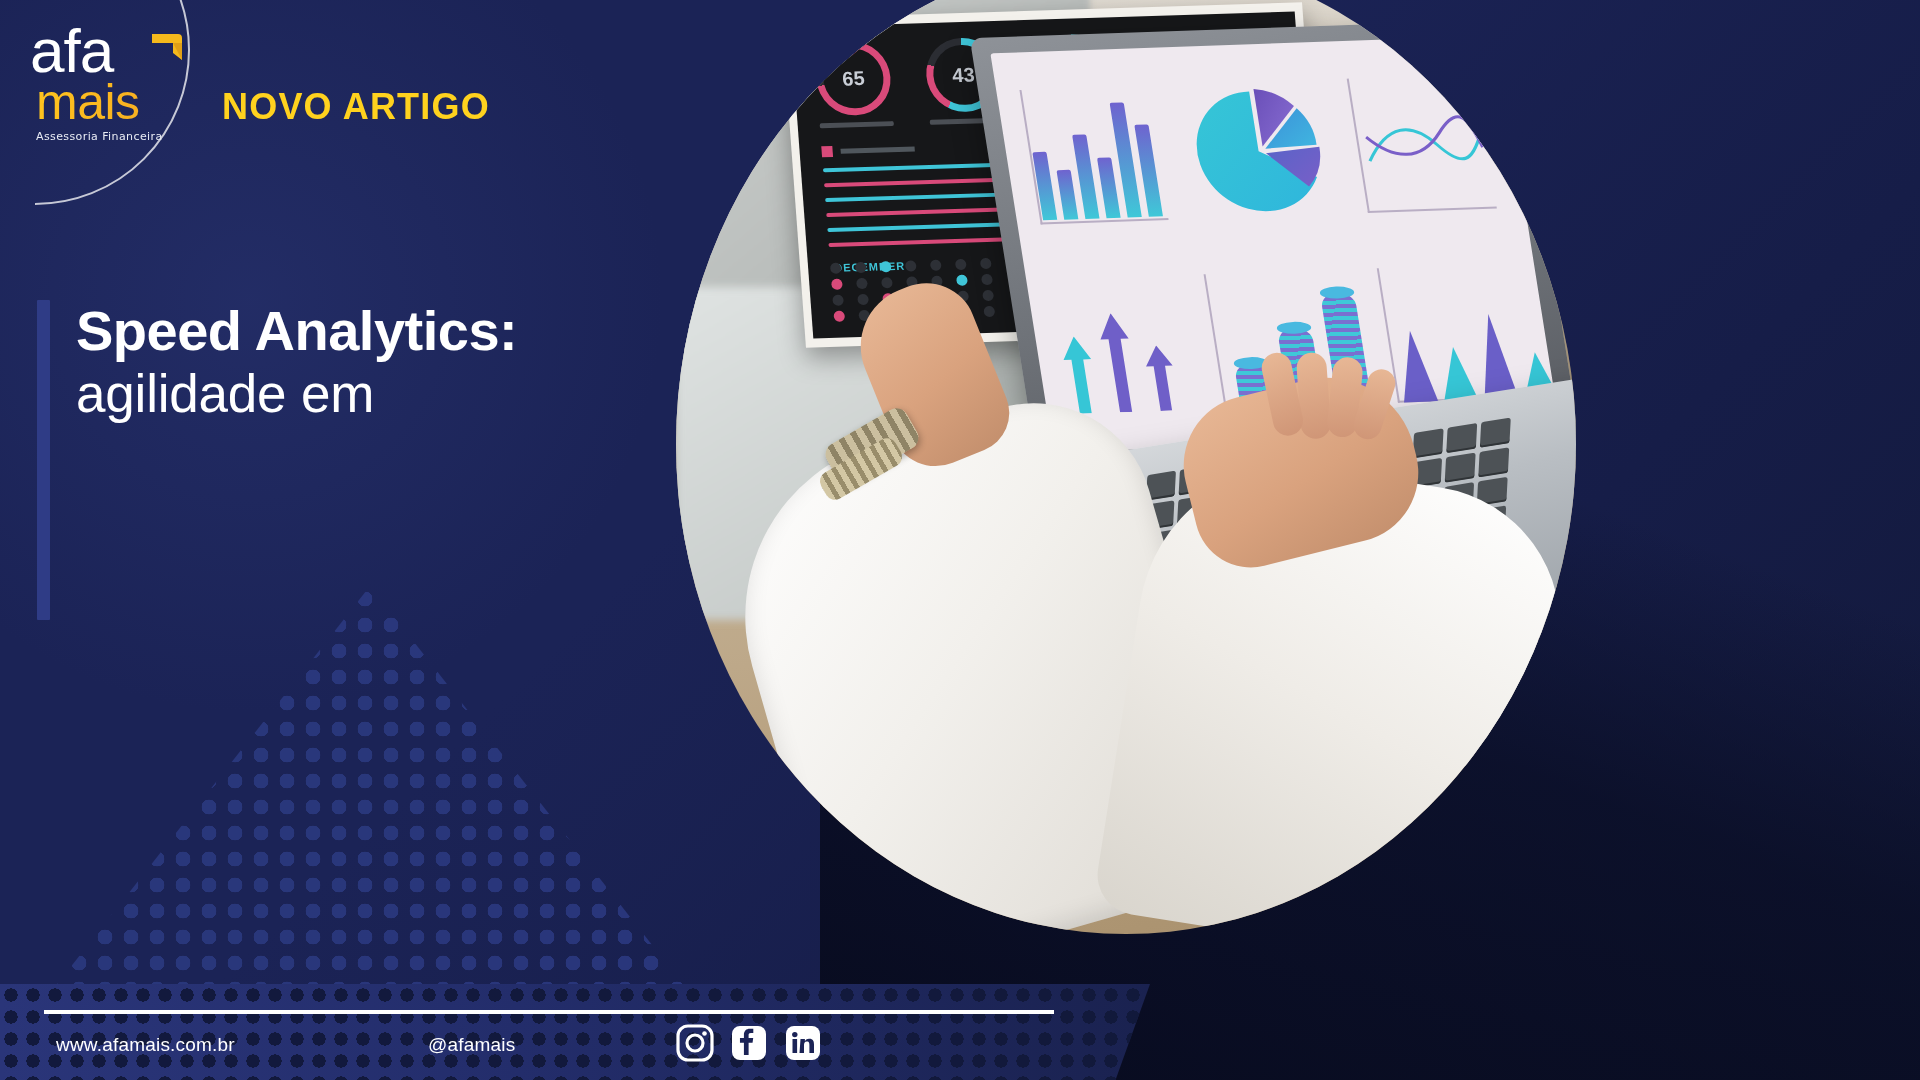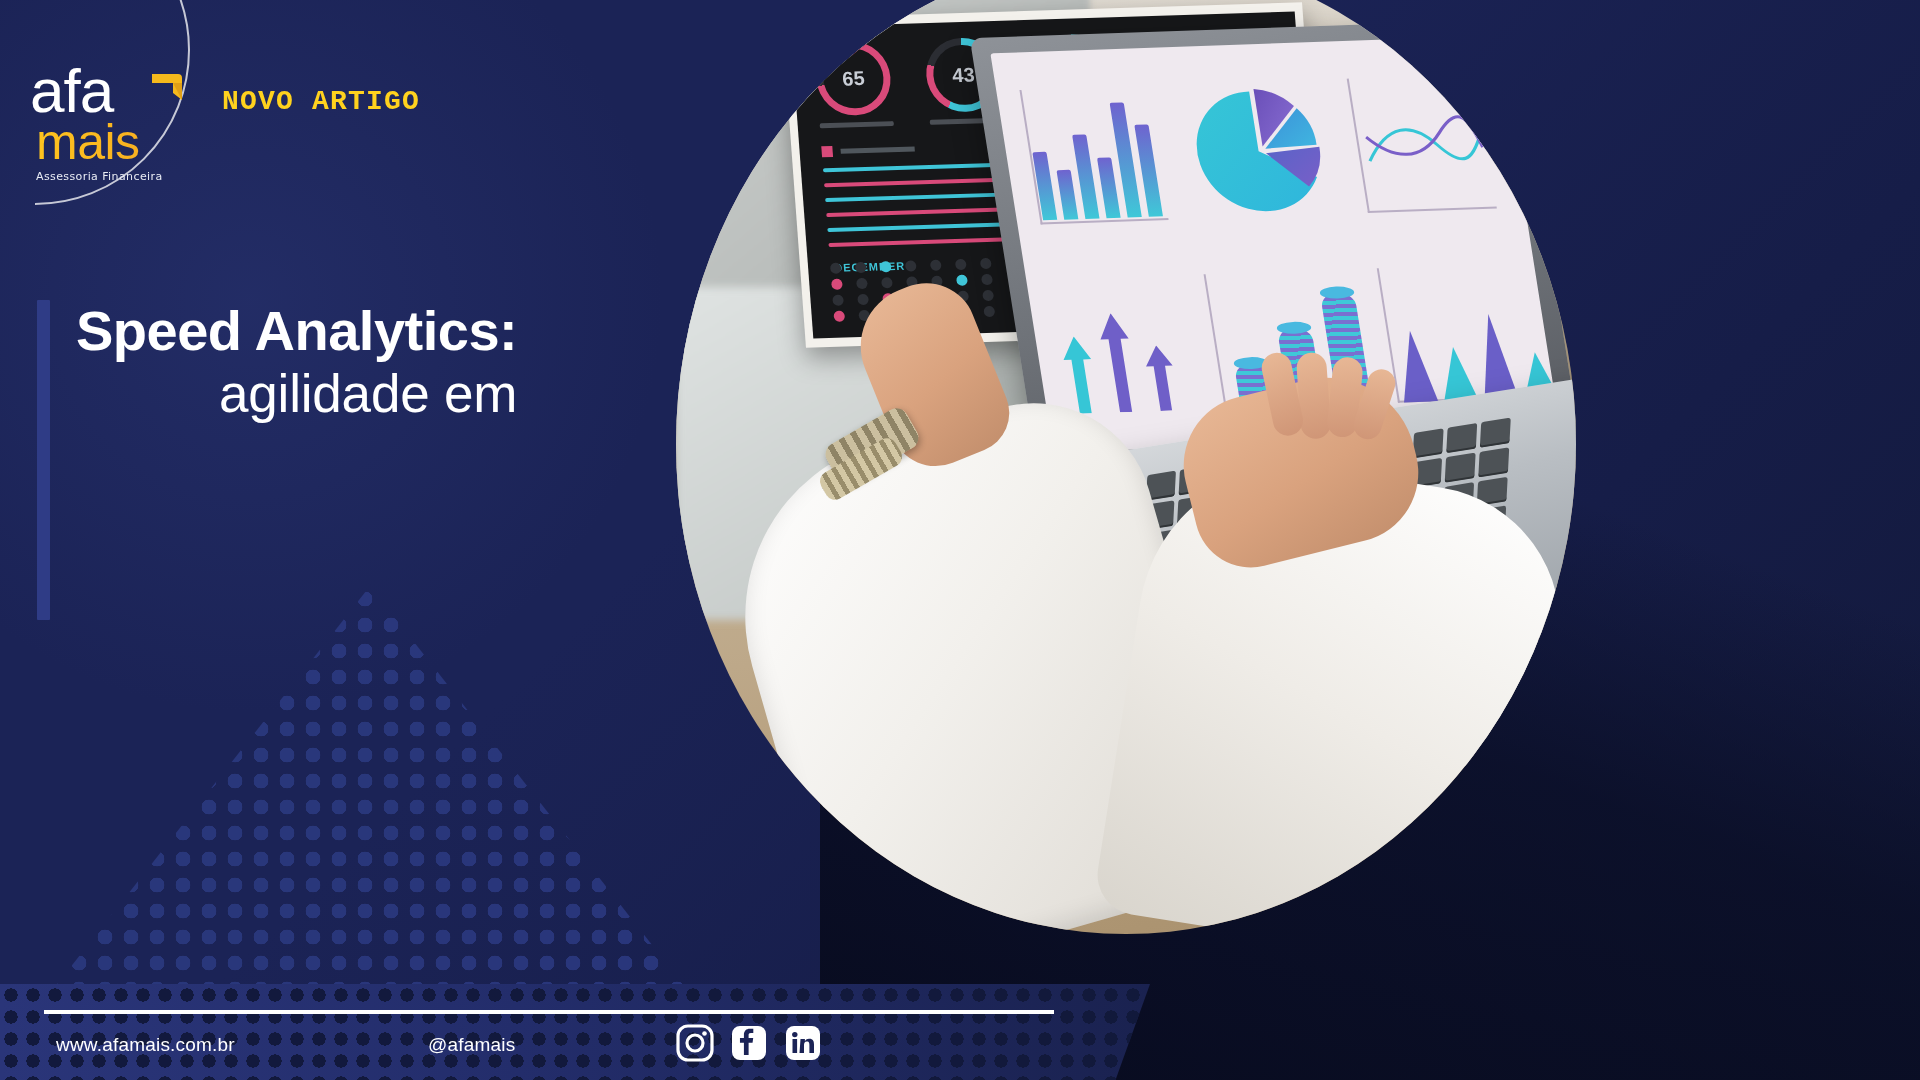--- a/index.html
+++ b/index.html
@@ -36,21 +36,21 @@
   
   .logo-arc{
     position:absolute;left:-120px;top:-105px;width:310px;height:310px;
     border:2px solid rgba(255,255,255,.75);
     border-radius:50%;
     clip-path:polygon(50% 0,100% 0,100% 100%,50% 100%);
     pointer-events:none;
   }
 
   
-  .logo{position:absolute;left:22px;top:22px;width:180px;margin-top:40px;}
+  .logo{position:absolute;left:22px;top:22px;width:180px;}
   .logo-afa{
     position:relative;color:#ffffff;font-size:62px;line-height:.92;font-weight:400;
     letter-spacing:-1px;padding-left:8px;
   }
   .logo-tick{
     position:absolute;right:18px;top:8px;width:34px;height:34px;
   }
   .logo-mais{
     color:#f5b91c;font-size:50px;line-height:.95;font-weight:400;letter-spacing:-.5px;
     padding-left:14px;
@@ -58,25 +58,25 @@
     -webkit-background-clip:text;background-clip:text;color:transparent;
   }
   .logo-sub{
     color:#e9ecf5;font-size:11px;letter-spacing:.4px;padding-left:14px;margin-top:3px;
     font-family:"DejaVu Sans", sans-serif;
   }
 
   
   .eyebrow{
     position:absolute;left:222px;top:86px;
-    color:#ffd21e;font-size:28px;font-weight:700;letter-spacing:1.2px;font-family:Liberation Mono, monospace;
-  }
-
-  
-  .headline-wrap{position:absolute;left:37px;top:300px;display:flex;align-items:stretch;text-align:right;}
+    color:#ffd21e;font-size:36px;font-weight:700;letter-spacing:1.2px;
+  }
+
+  
+  .headline-wrap{position:absolute;left:37px;top:300px;display:flex;align-items:stretch;}
   .accent-bar{width:13px;background:#2f3c86;border-radius:1px;margin-right:26px;height:320px;}
   .headline{color:#ffffff;}
   .headline .l1{font-size:56px;font-weight:700;line-height:1.12;letter-spacing:-.5px;}
   .headline .l2,.headline .l3,.headline .l4{
     font-size:53px;font-weight:300;line-height:1.18;letter-spacing:-.2px;
   }
 
   
   .photo{
     position:absolute;left:680px;top:-44px;width:880px;height:880px;

